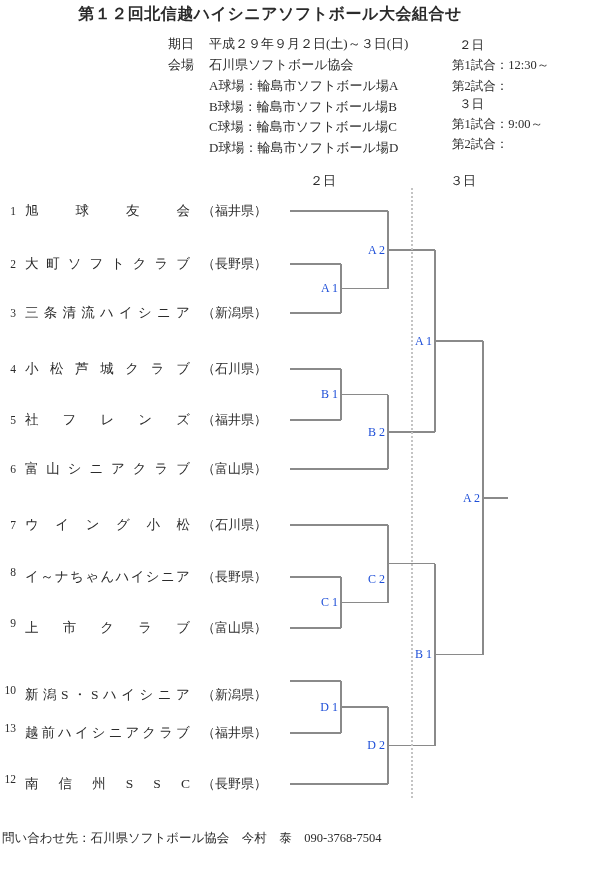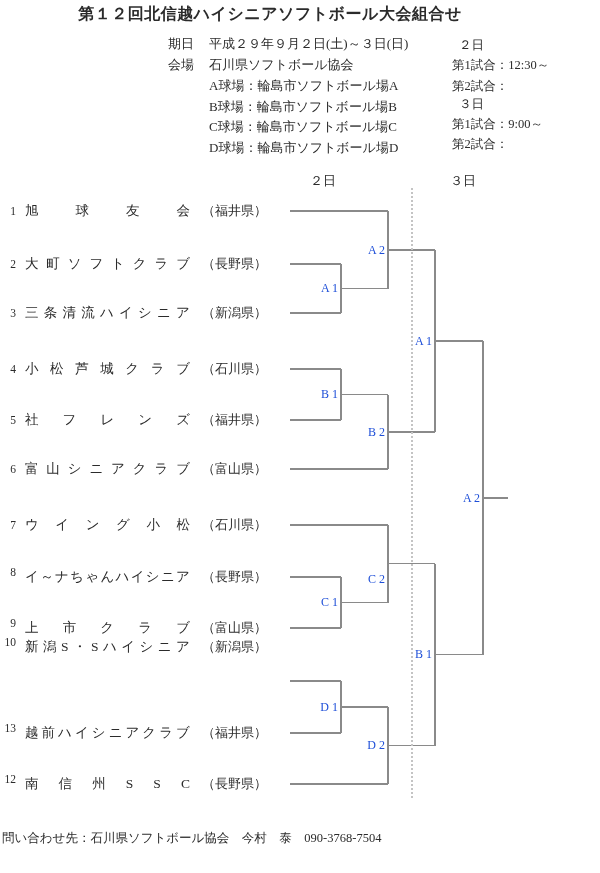--- a/index.html
+++ b/index.html
@@ -133,21 +133,21 @@
   <div class="team raised" style="top:567px;">
     <span class="num">8</span>
     <span class="jname"><span>イ</span><span>～</span><span>ナ</span><span>ち</span><span>ゃ</span><span>ん</span><span>ハ</span><span>イ</span><span>シ</span><span>ニ</span><span>ア</span></span>
     <span class="pref">（長野県）</span>
   </div>
   <div class="team raised" style="top:618px;">
     <span class="num">9</span>
     <span class="jname"><span>上</span><span>市</span><span>ク</span><span>ラ</span><span>ブ</span></span>
     <span class="pref">（富山県）</span>
   </div>
-  <div class="team raised" style="top:637px;">
+  <div class="team raised" style="top:685px;">
     <span class="num">10</span>
     <span class="jname"><span>新</span><span>潟</span><span>S</span><span>・</span><span>S</span><span>ハ</span><span>イ</span><span>シ</span><span>ニ</span><span>ア</span></span>
     <span class="pref">（新潟県）</span>
   </div>
   <div class="team raised" style="top:723px;">
     <span class="num">13</span>
     <span class="jname"><span>越</span><span>前</span><span>ハ</span><span>イ</span><span>シ</span><span>ニ</span><span>ア</span><span>ク</span><span>ラ</span><span>ブ</span></span>
     <span class="pref">（福井県）</span>
   </div>
   <div class="team raised" style="top:774px;padding-left:8px;">

